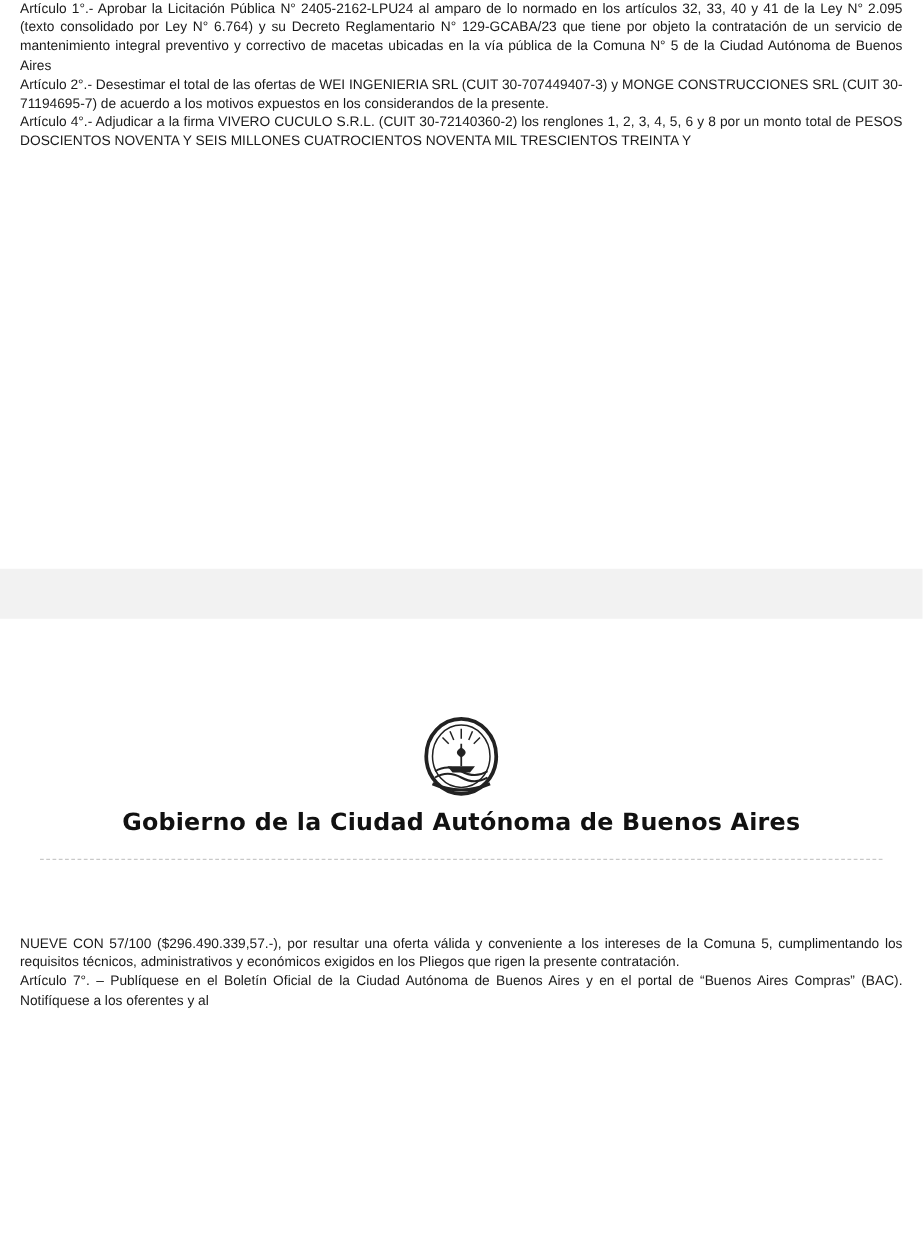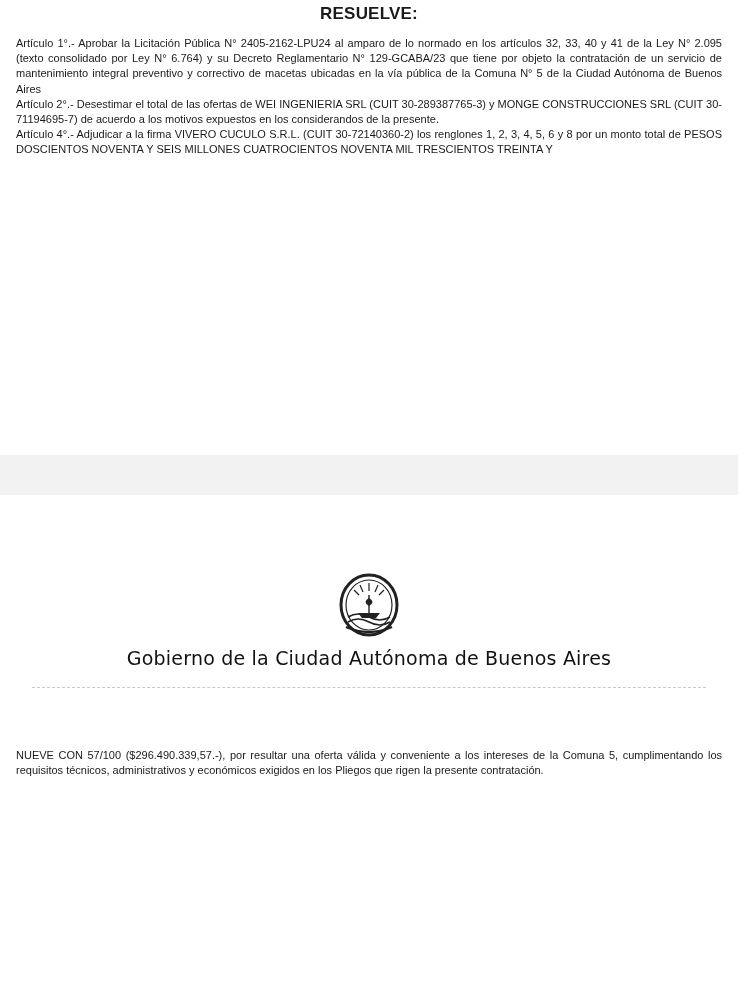--- a/index.html
+++ b/index.html
@@ -61,21 +61,21 @@
   }
   .crest {
     margin: 0 auto;
     width: 74px;
     height: 74px;
     position: relative;
   }
   .crest svg { display: block; }
   .gov-title {
     font-size: 19px;
-    font-weight: normal;
+    font-weight: bold;
     letter-spacing: 0.2px;
     color: #111;
     margin-top: 8px;
     font-family: "DejaVu Sans", sans-serif;
   }
   .rule {
     margin: 18px 16px 0 16px;
     border-top: 1px dashed #c9c9c9;
     height: 0;
   }
@@ -86,24 +86,23 @@
     box-sizing: border-box;
     width: 738px;
   }
 </style>
 </head>
 <body>
 
 <div class="page">
 
   <div class="doc-top">
-    <div class="resuelve">RESUELVE:</div>
     <div class="body-text">
       <p>Artículo 1°.- Aprobar la Licitación Pública N° 2405-2162-LPU24 al amparo de lo normado en los artículos 32, 33, 40 y 41 de la Ley N° 2.095 (texto consolidado por Ley N° 6.764) y su Decreto Reglamentario N° 129-GCABA/23 que tiene por objeto la contratación de un servicio de mantenimiento integral preventivo y correctivo de macetas ubicadas en la vía pública de la Comuna N° 5 de la Ciudad Autónoma de Buenos Aires</p>
-      <p>Artículo 2°.- Desestimar el total de las ofertas de WEI INGENIERIA SRL (CUIT 30-289387765-3) y MONGE CONSTRUCCIONES SRL (CUIT 30-71194695-7) de acuerdo a los motivos expuestos en los considerandos de la presente.</p>
+      <p>Artículo 2°.- Desestimar el total de las ofertas de WEI INGENIERIA SRL (CUIT 30-707449407-3) y MONGE CONSTRUCCIONES SRL (CUIT 30-71194695-7) de acuerdo a los motivos expuestos en los considerandos de la presente.</p>
       <p>Artículo 4°.- Adjudicar a la firma VIVERO CUCULO S.R.L. (CUIT 30-72140360-2) los renglones 1, 2, 3, 4, 5, 6 y 8 por un monto total de PESOS DOSCIENTOS NOVENTA Y SEIS MILLONES CUATROCIENTOS NOVENTA MIL TRESCIENTOS TREINTA Y</p>
     </div>
   </div>
 
   <div class="separator-band" style="top:455px;height:40px;"></div>
 
   <div class="letterhead" style="position:absolute;top:565px;left:0;">
     <div class="crest">
       <svg width="74" height="74" viewBox="0 0 74 74" aria-hidden="true">
         <ellipse cx="37" cy="40" rx="28" ry="30" fill="none" stroke="#222" stroke-width="3"></ellipse>
@@ -128,16 +127,17 @@
         <path d="M14 62 q23 10 46 0" fill="none" stroke="#222" stroke-width="2.4"></path>
       </svg>
     </div>
     <div class="gov-title">Gobierno de la Ciudad Autónoma de Buenos Aires</div>
     <div class="rule"></div>
   </div>
 
   <div class="doc-bottom" style="position:absolute;top:748px;left:0;">
     <div class="body-text">
       <p>NUEVE CON 57/100 ($296.490.339,57.-), por resultar una oferta válida y conveniente a los intereses de la Comuna 5, cumplimentando los requisitos técnicos, administrativos y económicos exigidos en los Pliegos que rigen la presente contratación.</p>
+      <p>Artículo 7°. – Publíquese en el Boletín Oficial de la Ciudad Autónoma de Buenos Aires y en el portal de “Buenos Aires Compras” (BAC). Notifíquese a los oferentes y al</p>
     </div>
   </div>
 
 </div>
 
 </body></html>

